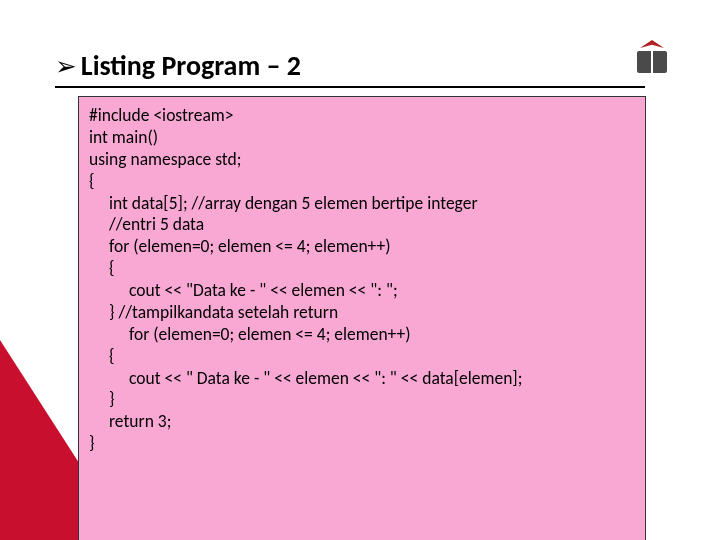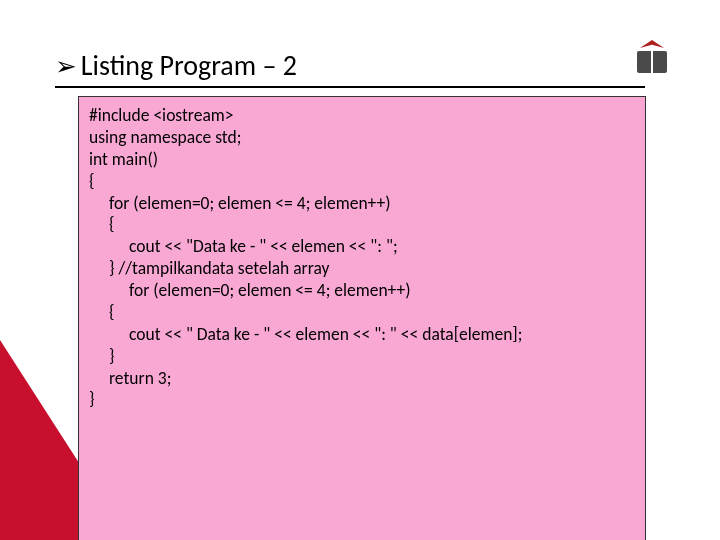--- a/index.html
+++ b/index.html
@@ -18,21 +18,21 @@
     display: flex;
     align-items: center;
   }
   .arrow {
     font-size: 26px;
     color: #000;
     margin-right: 4px;
   }
   .title {
     font-size: 28px;
-    font-weight: normal;
+    font-weight: bold;
     color: #000;
   }
   .underline {
     position: absolute;
     top: 86px;
     left: 55px;
     width: 590px;
     height: 2px;
     background: #000;
   }
@@ -104,26 +104,28 @@
 <div class="logo">
   <div class="logo-top"></div>
   <div class="logo-body">
     <div class="logo-left"></div>
     <div class="logo-right"></div>
   </div>
 </div>
 
 <div class="code-box">
   <div class="code-line">#include &lt;iostream&gt;</div>
+  <div class="code-line">int main()</div>
   <div class="code-line">using namespace std;</div>
-  <div class="code-line">int main()</div>
   <div class="code-line">{</div>
+  <div class="code-line i1">int data[5]; //array dengan 5 elemen bertipe integer</div>
+  <div class="code-line i1">//entri 5 data</div>
   <div class="code-line i1">for (elemen=0; elemen &lt;= 4; elemen++)</div>
   <div class="code-line i1">{</div>
   <div class="code-line i2">cout &lt;&lt; "Data ke - " &lt;&lt; elemen &lt;&lt; ": ";</div>
-  <div class="code-line i1">} //tampilkandata setelah array</div>
+  <div class="code-line i1">} //tampilkandata setelah return</div>
   <div class="code-line i2">for (elemen=0; elemen &lt;= 4; elemen++)</div>
   <div class="code-line i1">{</div>
   <div class="code-line i2">cout &lt;&lt; " Data ke - " &lt;&lt; elemen &lt;&lt; ": " &lt;&lt; data[elemen];</div>
   <div class="code-line i1">}</div>
   <div class="code-line i1">return 3;</div>
   <div class="code-line">}</div>
 </div>
 
 </body></html>

